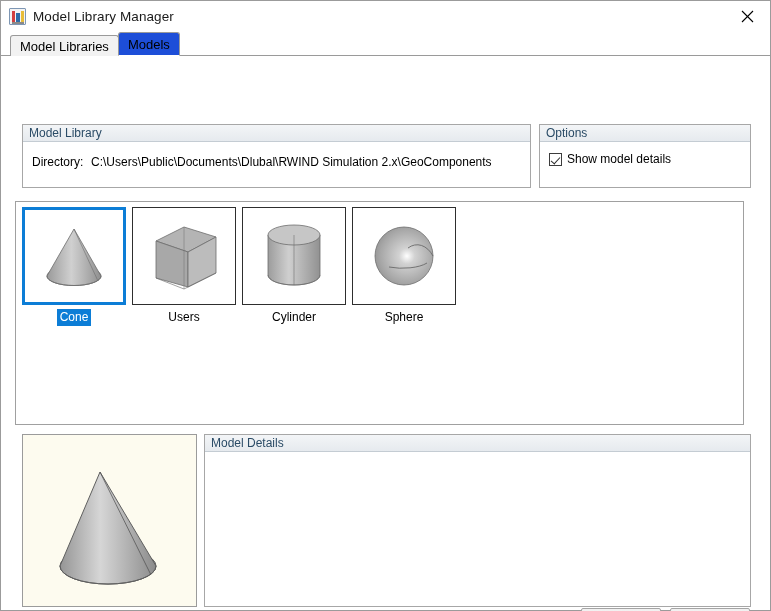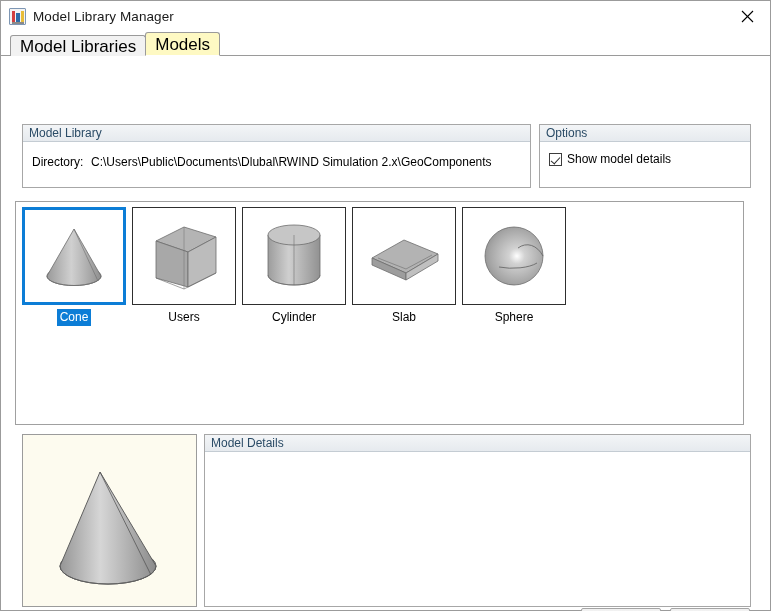--- a/index.html
+++ b/index.html
@@ -85,33 +85,33 @@
     position: relative;
     padding-left: 9px;
     display: flex;
     align-items: flex-end;
     background: #ffffff;
   }
   .tab {
     height: 21px;
     line-height: 21px;
     padding: 0 9px 0 9px;
-    font-size: 17px;
+    font-size: 13px;
     border: 1px solid #9a9a9a;
     border-bottom: none;
     border-radius: 3px 3px 0 0;
     background: #f2f2f2;
     color: #000;
     position: relative;
     box-sizing: border-box;
     margin-bottom: 0;
     cursor: default;
   }
   .tab.active {
-    background: #fef9c3;
+    background: #1d4ed8;
     height: 24px;
     line-height: 23px;
     z-index: 3;
     margin-left: -1px;
     border-bottom: 1px solid #ffffff;
   }
   .tab:not(.active) {
     z-index: 1;
   }
 
@@ -388,33 +388,20 @@
               </defs>
               <path d="M20 22 L20 62 A26 10 0 0 0 72 62 L72 22 Z" fill="url(#gcyl)" stroke="#6d6d6d" stroke-width="0.8"></path>
               <ellipse cx="46" cy="22" rx="26" ry="10" fill="#c6c6c6" stroke="#6d6d6d" stroke-width="0.8"></ellipse>
               <path d="M20 62 A26 10 0 0 0 72 62" fill="none" stroke="#6d6d6d" stroke-width="0.7"></path>
               <line x1="46" y1="22" x2="46" y2="72" stroke="#6a6a6a" stroke-width="0.7" opacity="0.8"></line>
             </svg>
           </div>
           <div class="thumb-label"><span>Cylinder</span></div>
         </div>
 
-        <div class="thumb-item">
-          <div class="thumb-frame">
-            <svg width="92" height="86" viewBox="0 0 92 86">
-              <g stroke="#6d6d6d" stroke-width="0.8">
-                <polygon points="14,45 46,27 80,41 48,60" fill="#b3b3b3"></polygon>
-                <polygon points="14,45 48,60 48,67 14,52" fill="#9d9d9d"></polygon>
-                <polygon points="48,60 80,41 80,48 48,67" fill="#c0c0c0"></polygon>
-                <polyline points="20,45 48,56 74,42" fill="none" opacity="0.75"></polyline>
-              </g>
-            </svg>
-          </div>
-          <div class="thumb-label"><span>Slab</span></div>
-        </div>
 
         <div class="thumb-item">
           <div class="thumb-frame">
             <svg width="92" height="86" viewBox="0 0 92 86">
               <defs>
                 <radialGradient id="gsph" cx="0.55" cy="0.5" r="0.62">
                   <stop offset="0" stop-color="#ffffff"></stop>
                   <stop offset="0.22" stop-color="#d2d2d2"></stop>
                   <stop offset="0.75" stop-color="#a6a6a6"></stop>
                   <stop offset="1" stop-color="#8d8d8d"></stop>

